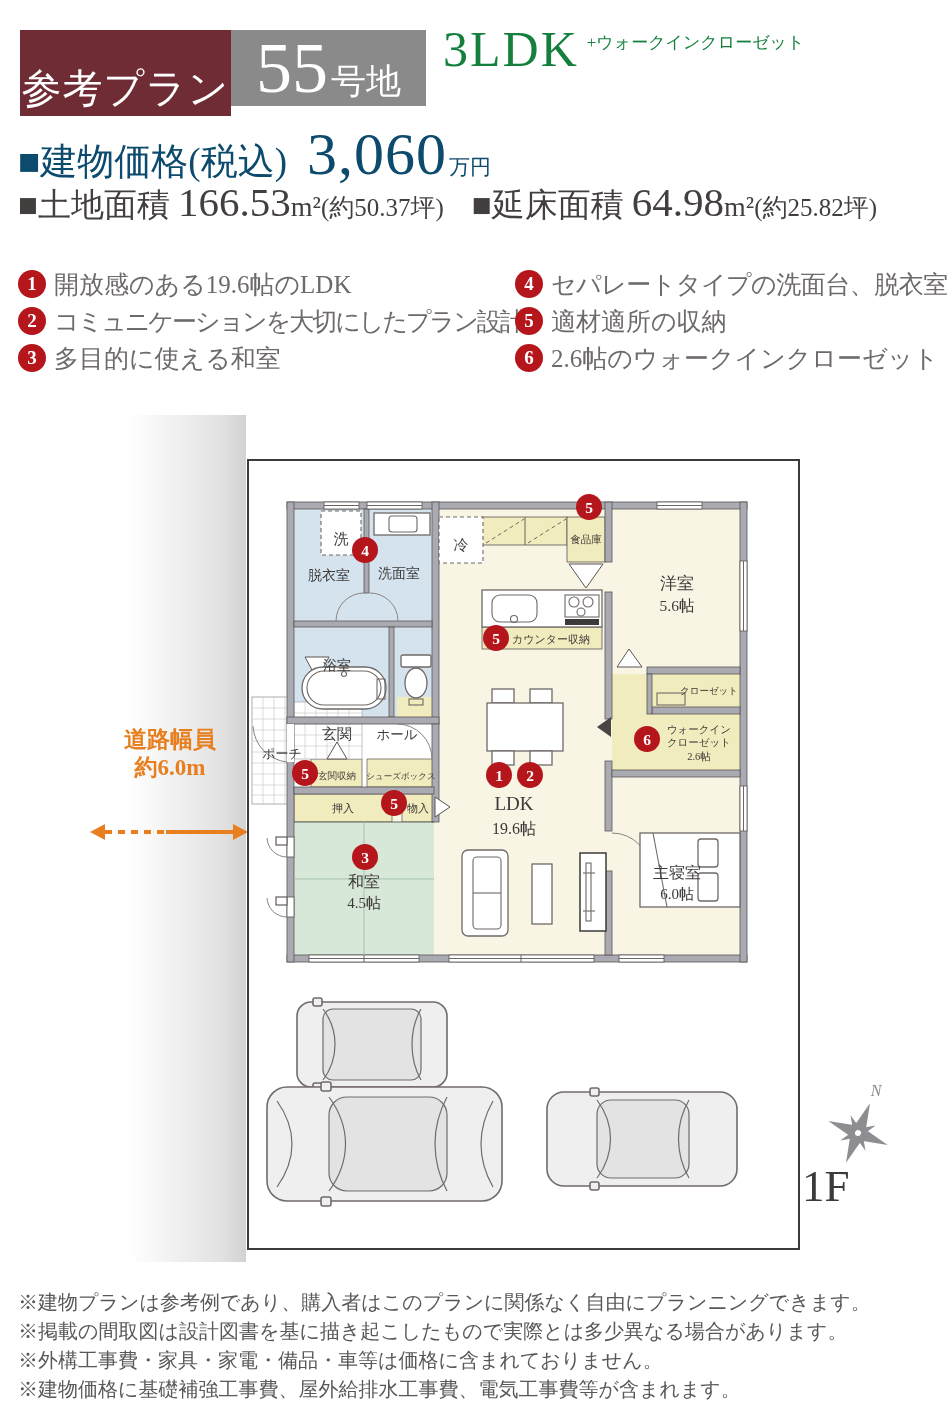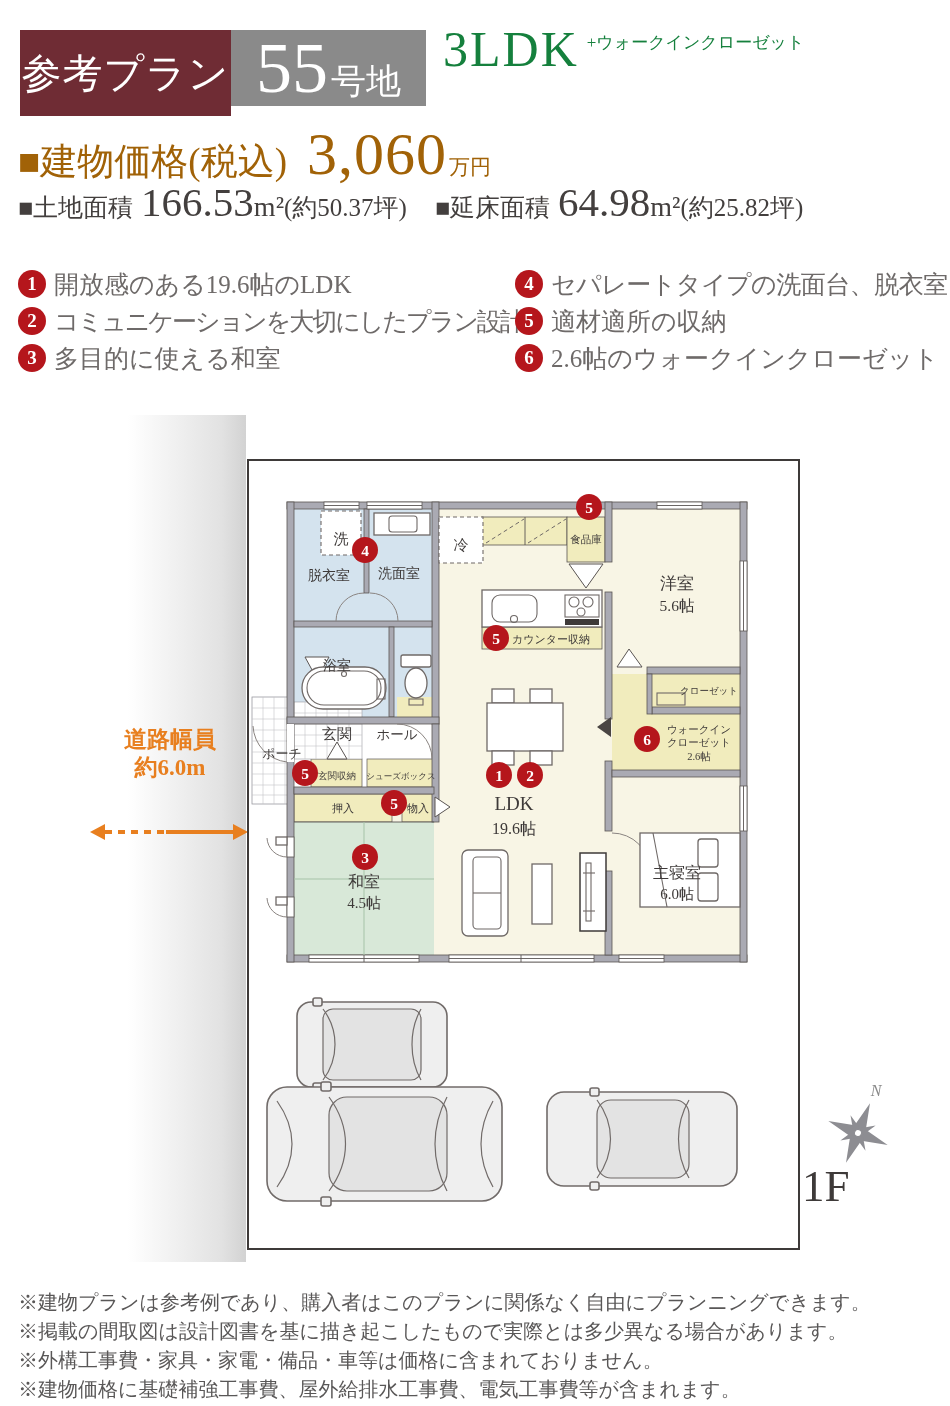--- a/index.html
+++ b/index.html
@@ -2,36 +2,36 @@
 <html><head>
 <meta charset="utf-8">
 <style>
   html,body{margin:0;padding:0;background:#fff;}
   .page{position:relative;width:950px;height:1406px;background:#fff;overflow:hidden;
         font-family:"Liberation Serif","DejaVu Serif",serif;color:#3e3a39;}
   .abs{position:absolute;}
 
   
   .badge-red{left:20px;top:30px;width:211px;height:86px;background:#6f2c34;color:#fff;
-             display:flex;align-items:center;justify-content:center;font-size:40px;letter-spacing:1px;}
+             display:flex;align-items:flex-end;justify-content:center;font-size:40px;letter-spacing:1px;}
   .badge-gray{left:231px;top:30px;width:195px;height:76px;background:#8a8a8a;color:#fff;
               display:flex;align-items:center;justify-content:center;}
   .lot-num{font-size:72px;line-height:1;}
   .lot-suffix{font-size:35px;margin-top:26px;margin-left:3px;}
   .layout-title{left:443px;top:24px;display:flex;align-items:flex-start;color:#15803d;}
   .ldk{font-size:50px;line-height:1;letter-spacing:2px;}
   .ldk-plus{font-size:17px;margin-top:7px;margin-left:8px;}
 
   
-  .price-line{left:18px;top:124px;display:flex;align-items:baseline;color:#a16207;}
+  .price-line{left:18px;top:124px;display:flex;align-items:baseline;color:#0c4a6e;}
   .price-label{font-size:37px;}
   .price-amount{font-size:60px;margin-left:20px;letter-spacing:1px;line-height:1;}
   .price-unit{font-size:21px;margin-left:2px;}
   .area-line{left:18px;top:182px;display:flex;align-items:baseline;color:#433f3e;}
-  .area-label{font-size:25px;}
+  .area-label{font-size:33px;}
   .area-value{font-size:41px;margin-left:8px;line-height:1;}
   .area-unit{font-size:28px;}
   .area-tsubo{font-size:25px;}
   .area-gap{width:28px;}
   .f1-line{left:18px;top:226px;font-size:25px;color:#433f3e;}
 
   
   .feature{position:absolute;display:flex;align-items:center;font-size:25px;color:#6e6a69;height:34px;}
   .fnum{flex:0 0 28px;width:28px;height:28px;border-radius:50%;background:#b5161c;color:#fff;
         font-size:19px;font-weight:bold;display:flex;align-items:center;justify-content:center;margin-right:8px;}

